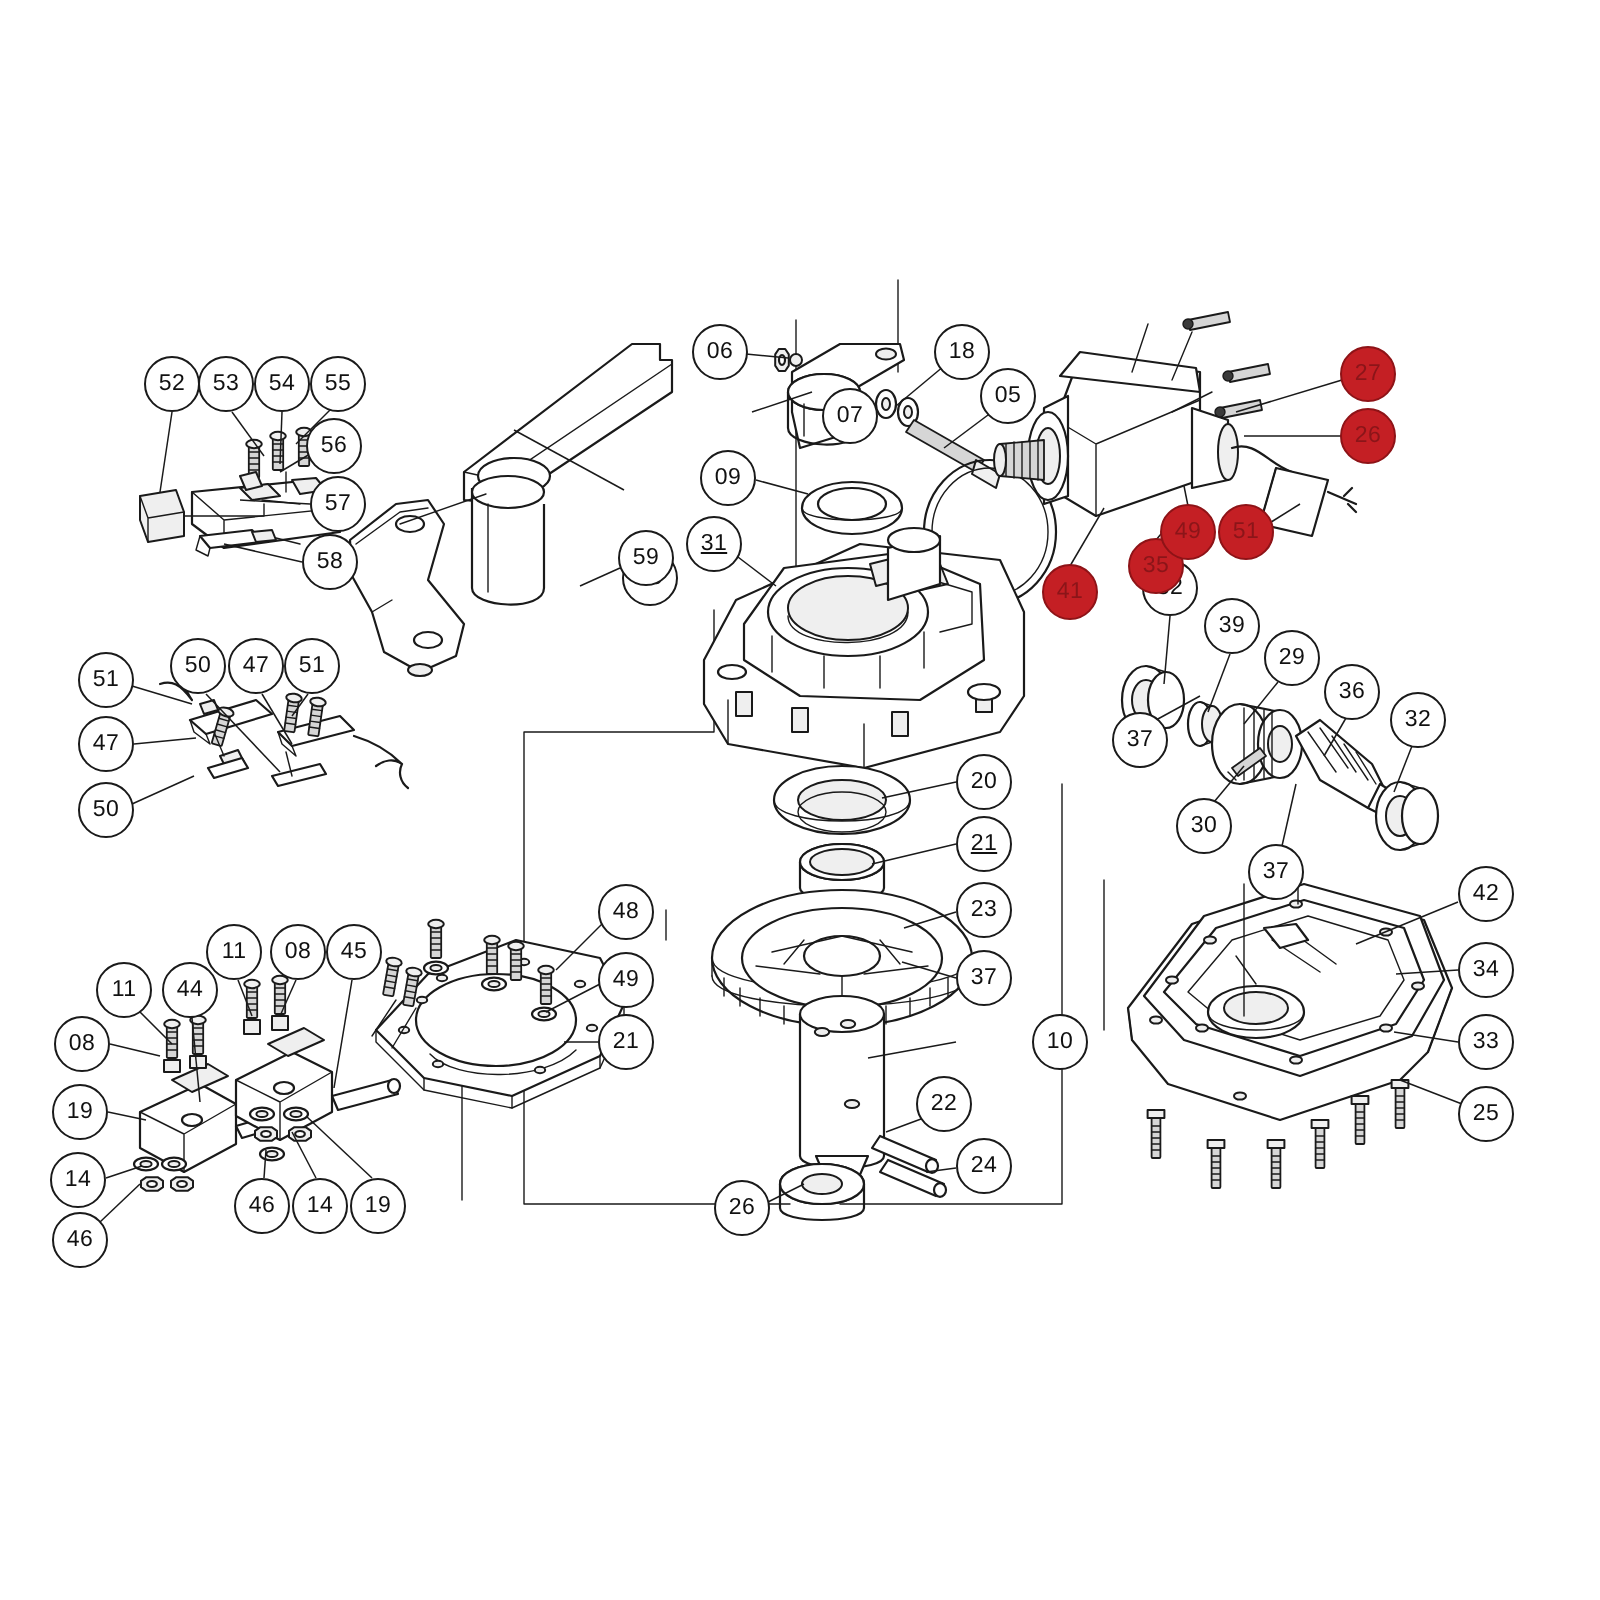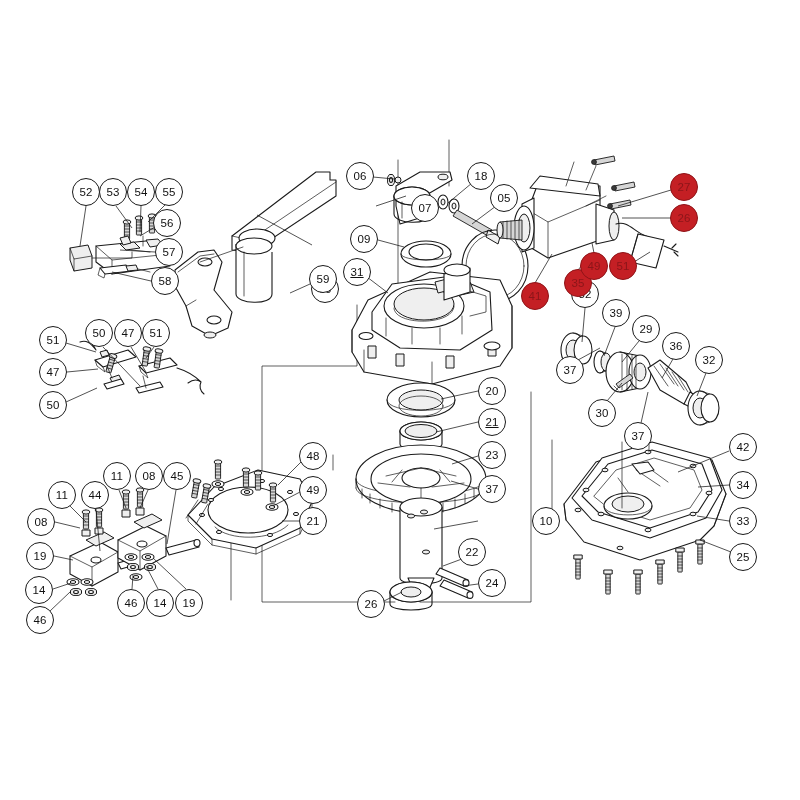--- a/index.html
+++ b/index.html
@@ -604,21 +604,21 @@
       <div class="callout" style="left: 357px; top: 272px; text-decoration: underline;">31</div>
       <div class="callout" style="left: 360px; top: 176px;">06</div>
       <div class="callout" style="left: 363px; top: 208px; margin-left: 48px;">07</div>
       <div class="callout" style="left: 364px; top: 239px;">09</div>
       <div class="callout" style="left: 481px; top: 176px;">18</div>
       <div class="callout" style="left: 504px; top: 198px;">05</div>
       <div class="callout" style="left: 492px; top: 391px;">20</div>
       <div class="callout" style="left: 492px; top: 422px; text-decoration: underline;">21</div>
       <div class="callout" style="left: 492px; top: 455px;">23</div>
       <div class="callout" style="left: 492px; top: 489px;">37</div>
-      <div class="callout" style="left: 492px; top: 521px; margin-left: 40px;">10</div>
+      <div class="callout" style="left: 476px; top: 521px; margin-left: 40px;">10</div>
       <div class="callout" style="left: 472px; top: 552px;">22</div>
       <div class="callout" style="left: 492px; top: 583px;">24</div>
       <div class="callout" style="left: 371px; top: 604px;">26</div>
       <div class="callout" style="left: 585px; top: 294px;">32</div>
       <div class="callout" style="left: 616px; top: 313px;">39</div>
       <div class="callout" style="left: 646px; top: 329px;">29</div>
       <div class="callout" style="left: 676px; top: 346px;">36</div>
       <div class="callout" style="left: 709px; top: 360px;">32</div>
       <div class="callout" style="left: 570px; top: 370px;">37</div>
       <div class="callout" style="left: 602px; top: 413px;">30</div>

